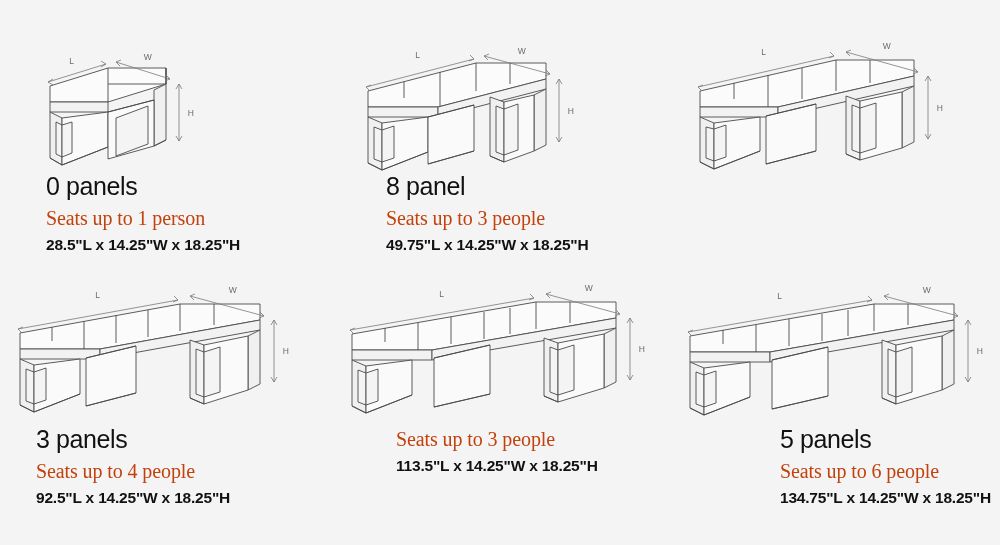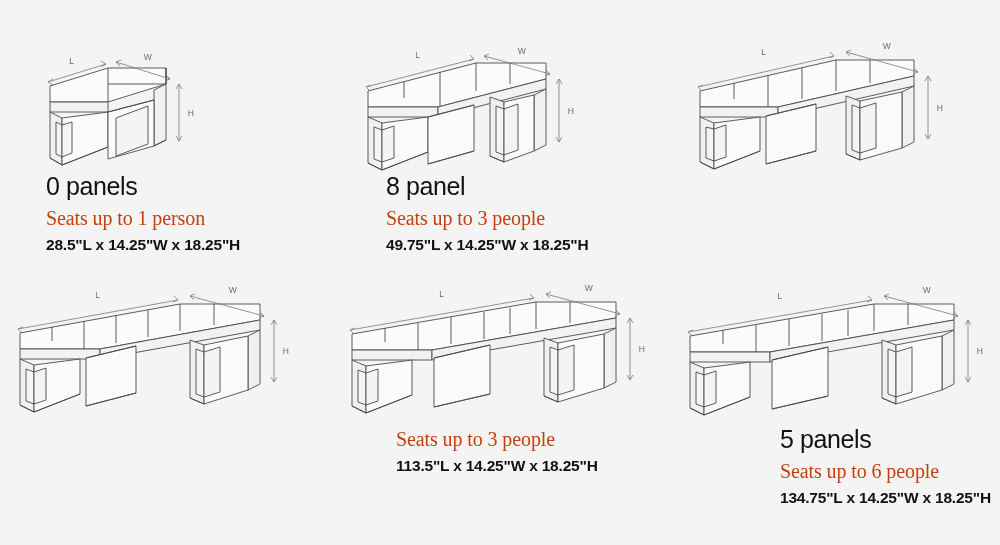--- a/index.html
+++ b/index.html
@@ -289,20 +289,25 @@
           <path d="M182 14 l5 -2 M182 14 l4 4"></path>
           <path d="M256 34 l-5 2 M256 34 l-4 -4"></path>
           <path d="M266 38 L266 100"></path>
           <path d="M266 38 l-3 5 M266 38 l3 5"></path>
           <path d="M266 100 l-3 -5 M266 100 l3 -5"></path>
         </g>
         <text class="dimlabel" x="90" y="16" text-anchor="middle">L</text>
         <text class="dimlabel" x="225" y="11" text-anchor="middle">W</text>
         <text class="dimlabel" x="278" y="72" text-anchor="middle">H</text>
       </svg>
+    </div>
+    <div class="caption">
+      <p class="title">3 panels</p>
+      <p class="seats">Seats up to 4 people</p>
+      <p class="dims">92.5"L x 14.25"W x 18.25"H</p>
     </div>
   </div>
 
   <div class="card c4">
     <div class="figure">
       <svg width="330" height="140" viewBox="0 0 330 140">
         <g fill="none" stroke="#4a4a4a" stroke-width="0.9" stroke-linejoin="round">
           <path d="M8 52 L192 20 L272 20 L272 36 L88 68 L8 68 Z" fill="#fbfbfb"></path>
           <path d="M41 46 L41 60"></path>
           <path d="M74 41 L74 68"></path>

